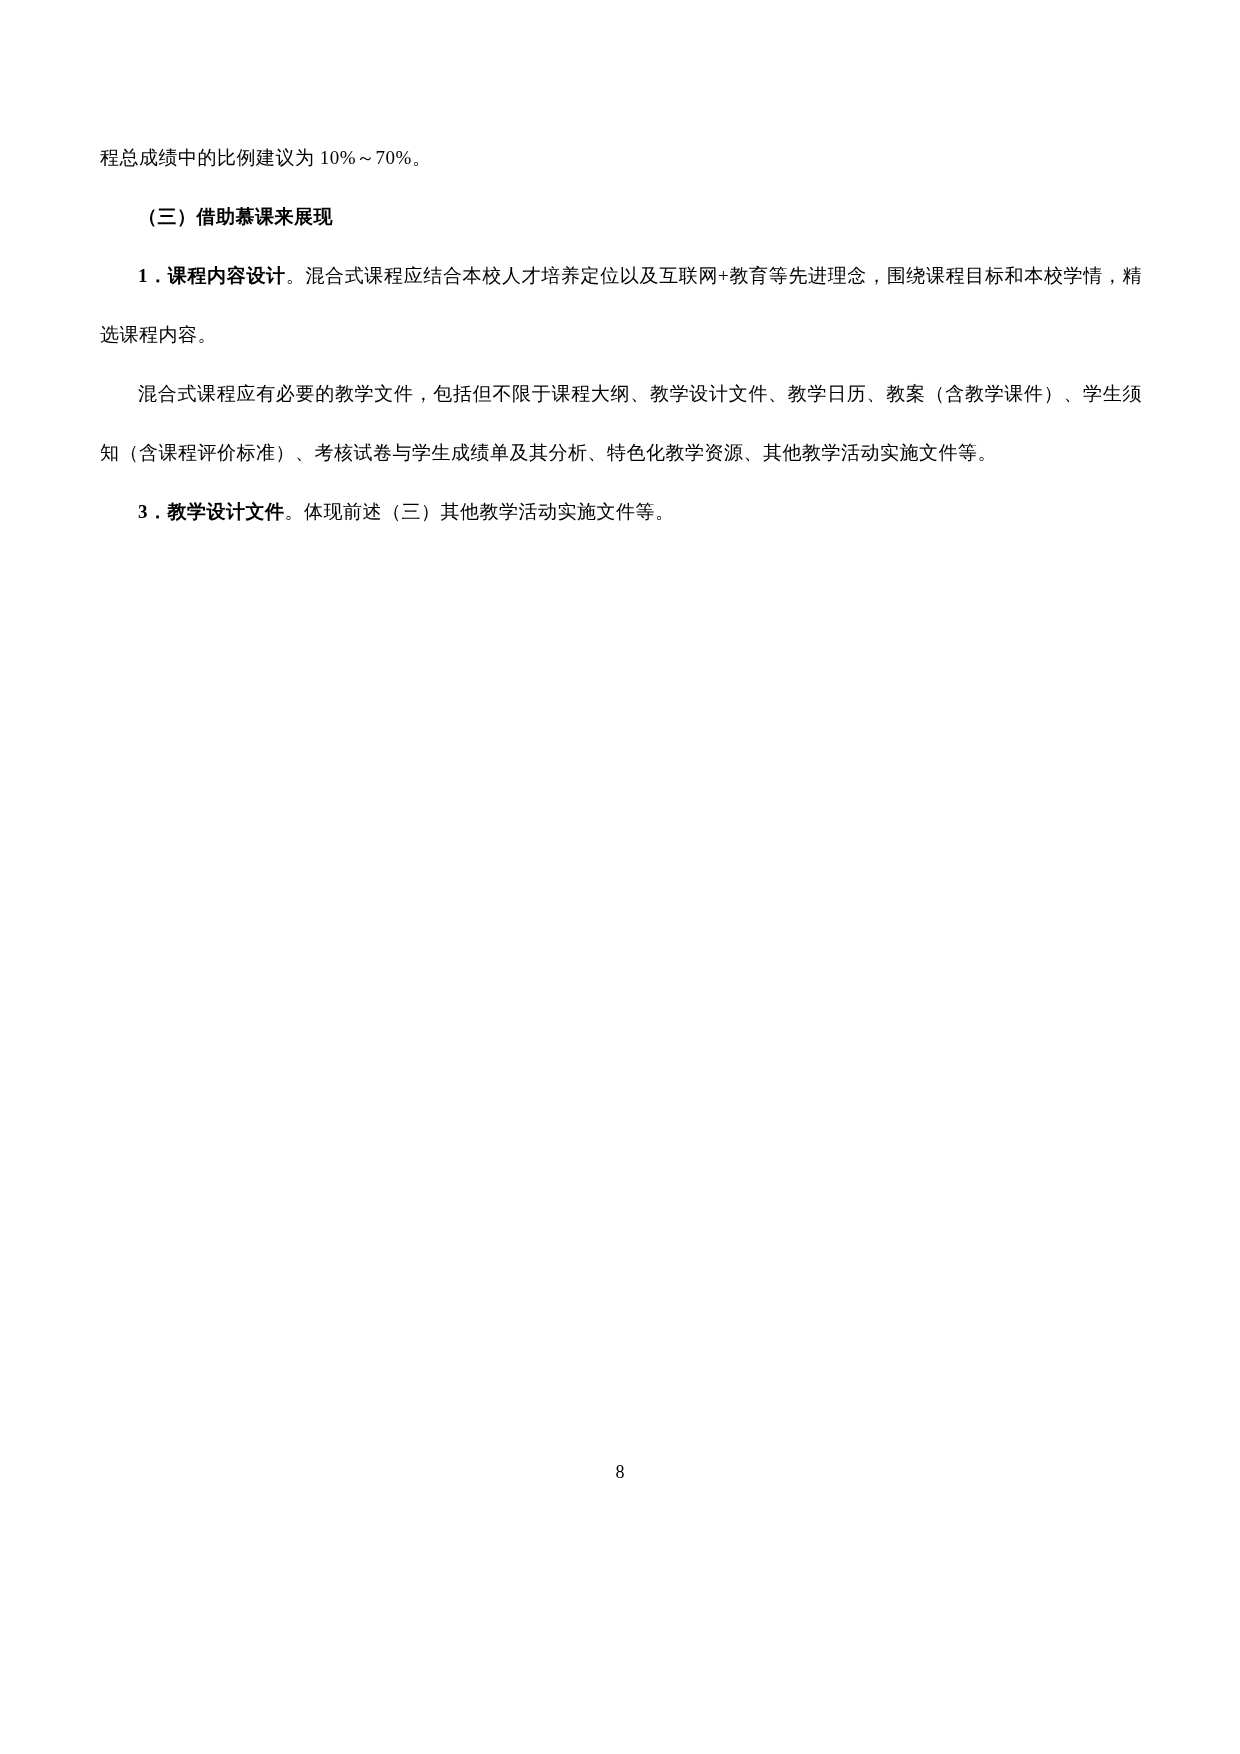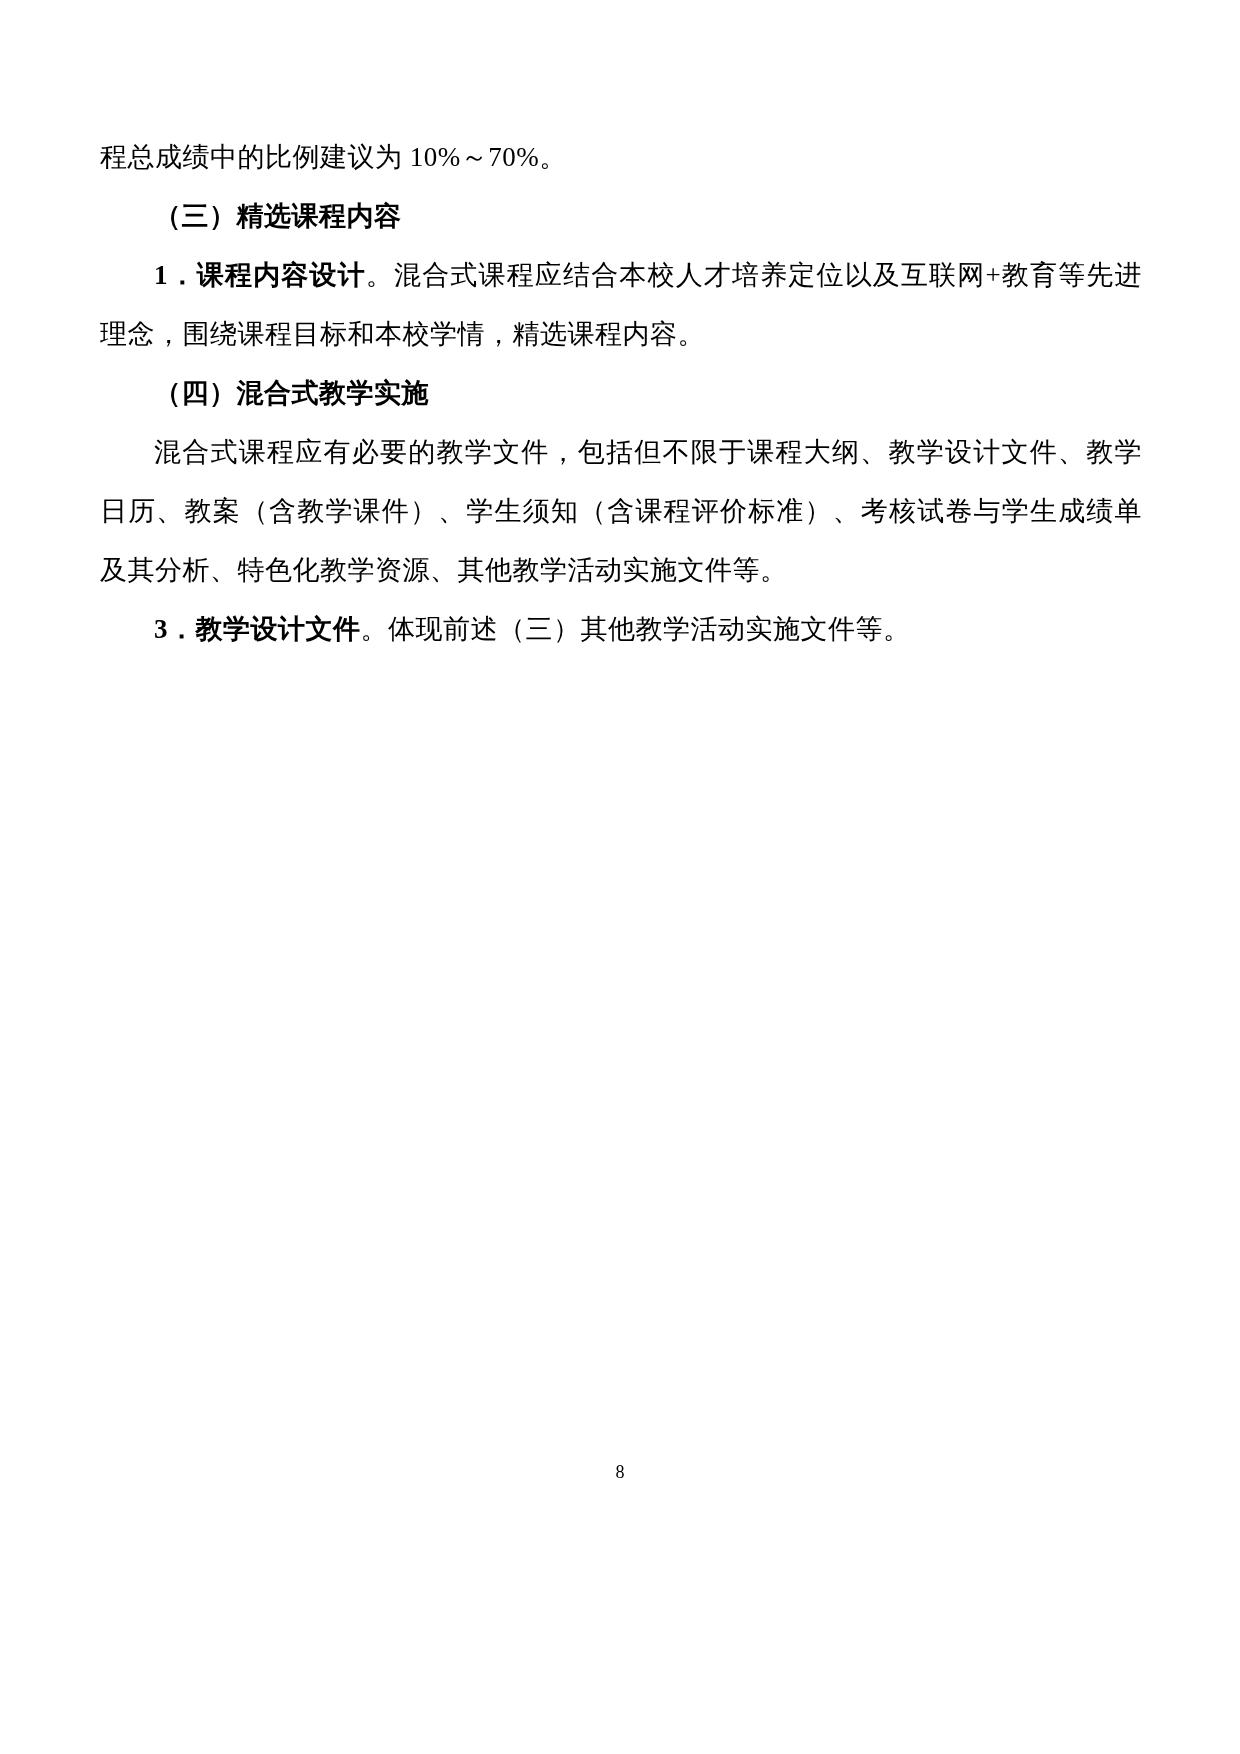--- a/index.html
+++ b/index.html
@@ -14,21 +14,21 @@
     color: #000000;
     overflow: hidden;
   }
   .content {
     position: absolute;
     top: 128px;
     left: 100px;
     right: 98px;
   }
   .para {
-    font-size: 27px;
+    font-size: 19px;
     line-height: 59px;
     text-align: justify;
     text-justify: inter-ideograph;
     letter-spacing: 0.5px;
   }
   .indent { text-indent: 2em; }
   .heading {
     font-weight: 700;
     font-family: "Liberation Sans", "DejaVu Sans", sans-serif;
     text-indent: 2em;
@@ -48,28 +48,27 @@
   }
 </style>
 </head>
 <body>
 
 <div class="page">
   <div class="content">
 
     <p class="para">程总成绩中的比例建议为 10%～70%。</p>
 
-    <p class="para heading">（三）精选课程内容</p>
+    <p class="para heading">（三）借助慕课来展现</p>
 
     <p class="para indent"><span class="lead">1．课程内容设计</span><span>。混合式课程应结合本校人才培养定位以及互联网+教育等先进理念，围绕课程目标和本校学情，精选课程内容。</span></p>
 
 
 
 
-    <p class="para heading">（四）混合式教学实施</p>
 
     <p class="para indent">混合式课程应有必要的教学文件，包括但不限于课程大纲、教学设计文件、教学日历、教案（含教学课件）、学生须知（含课程评价标准）、考核试卷与学生成绩单及其分析、特色化教学资源、其他教学活动实施文件等。</p>
 
 
     <p class="para indent"><span class="lead">3．教学设计文件</span><span>。体现前述（三）其他教学活动实施文件等。</span></p>
 
   </div>
 
   <div class="footer">8</div>
 </div>

